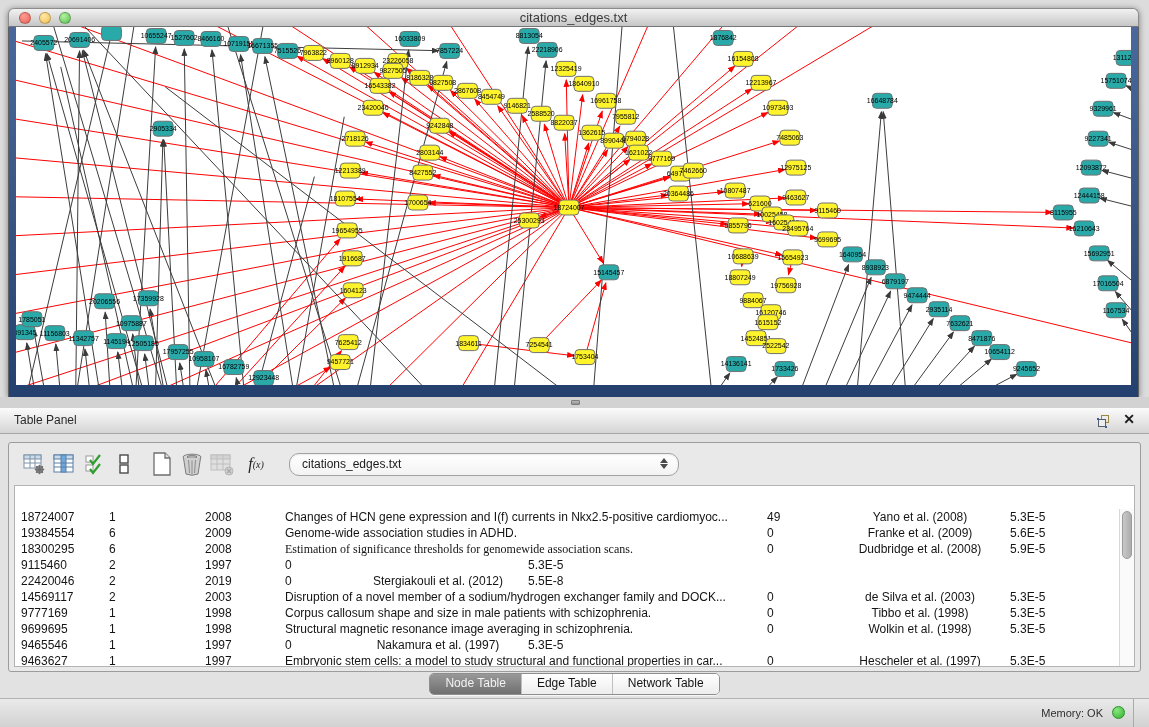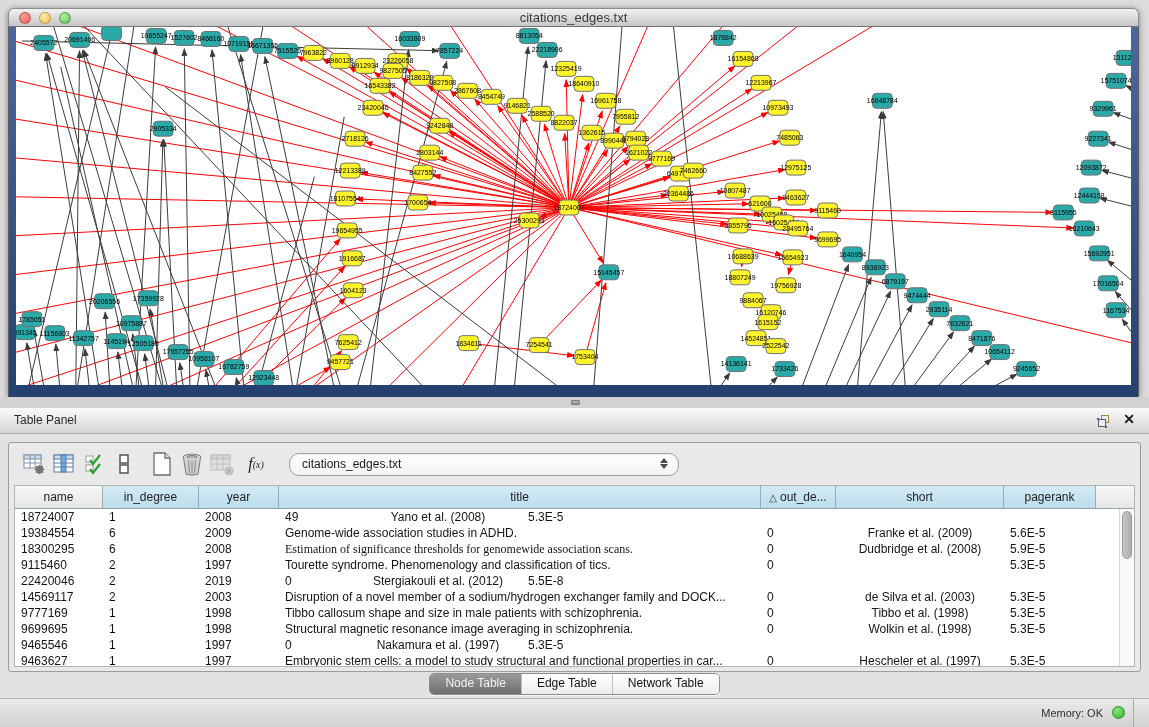--- a/index.html
+++ b/index.html
@@ -613,35 +613,26 @@
       <div class="combo">
         <span class="combo-text">citations_edges.txt</span>
         <span class="combo-arrows">
           <span class="arr-up"></span>
             <span class="arr-dn"></span>
         </span>
       </div>
     </div>
 
     <div class="table-wrap">
-      <div class="thead" id="thead">
-          <div class="th plain" style="width: 88px;">name</div>
-          <div class="th" style="width: 96px;">in_degree</div>
-          <div class="th" style="width: 80px;">year</div>
-          <div class="th" style="width: 482px;">title</div>
-          <div class="th" style="width: 75px;"><span class="sort-glyph">△</span>out_de...</div>
-          <div class="th" style="width: 168px;">short</div>
-          <div class="th" style="width: 92px;">pagerank</div>
-          <div class="th stub"></div>
-        </div>
       <div class="tbody" id="tbody">
           <div class="tr">
             <div class="td" style="width: 88px;">18724007</div>
             <div class="td" style="width: 96px;">1</div>
             <div class="td" style="width: 80px;">2008</div>
+            <div class="td" style="width: 482px;">Changes of HCN gene expression and I(f) currents in Nkx2.5-positive cardiomyoc...</div>
             <div class="td" style="width: 75px;">49</div>
             <div class="td center" style="width: 168px;">Yano et al. (2008)</div>
             <div class="td" style="width: 92px;">5.3E-5</div>
           </div>
           <div class="tr">
             <div class="td" style="width: 88px;">19384554</div>
             <div class="td" style="width: 96px;">6</div>
             <div class="td" style="width: 80px;">2009</div>
             <div class="td" style="width: 482px;">Genome-wide association studies in ADHD.</div>
             <div class="td" style="width: 75px;">0</div>
@@ -654,21 +645,20 @@
             <div class="td" style="width: 80px;">2008</div>
             <div class="td" style="width: 482px; font-family: Liberation Serif, serif;">Estimation of significance thresholds for genomewide association scans.</div>
             <div class="td" style="width: 75px;">0</div>
             <div class="td center" style="width: 168px;">Dudbridge et al. (2008)</div>
             <div class="td" style="width: 92px;">5.9E-5</div>
           </div>
           <div class="tr">
             <div class="td" style="width: 88px;">9115460</div>
             <div class="td" style="width: 96px;">2</div>
             <div class="td" style="width: 80px;">1997</div>
-            <div class="td" style="width: 482px;">Tourette syndrome. Phenomenology and classification of tics.</div>
             <div class="td" style="width: 75px;">0</div>
             <div class="td center" style="width: 168px; margin-top: 21px;">Jankovic et al. (1997)</div>
             <div class="td" style="width: 92px;">5.3E-5</div>
           </div>
           <div class="tr">
             <div class="td" style="width: 88px;">22420046</div>
             <div class="td" style="width: 96px;">2</div>
             <div class="td" style="width: 80px;">2019</div>
             <div class="td" style="width: 75px;">0</div>
             <div class="td center" style="width: 168px;">Stergiakouli et al. (2012)</div>
@@ -680,21 +670,21 @@
             <div class="td" style="width: 80px;">2003</div>
             <div class="td" style="width: 482px;">Disruption of a novel member of a sodium/hydrogen exchanger family and DOCK...</div>
             <div class="td" style="width: 75px;">0</div>
             <div class="td center" style="width: 168px;">de Silva et al. (2003)</div>
             <div class="td" style="width: 92px;">5.3E-5</div>
           </div>
           <div class="tr">
             <div class="td" style="width: 88px;">9777169</div>
             <div class="td" style="width: 96px;">1</div>
             <div class="td" style="width: 80px;">1998</div>
-            <div class="td" style="width: 482px;">Tibbo callosum shape and size in male patients with schizophrenia.</div>
+            <div class="td" style="width: 482px;">Corpus callosum shape and size in male patients with schizophrenia.</div>
             <div class="td" style="width: 75px;">0</div>
             <div class="td center" style="width: 168px;">Tibbo et al. (1998)</div>
             <div class="td" style="width: 92px;">5.3E-5</div>
           </div>
           <div class="tr">
             <div class="td" style="width: 88px;">9699695</div>
             <div class="td" style="width: 96px;">1</div>
             <div class="td" style="width: 80px;">1998</div>
             <div class="td" style="width: 482px;">Structural magnetic resonance image averaging in schizophrenia.</div>
             <div class="td" style="width: 75px;">0</div>

